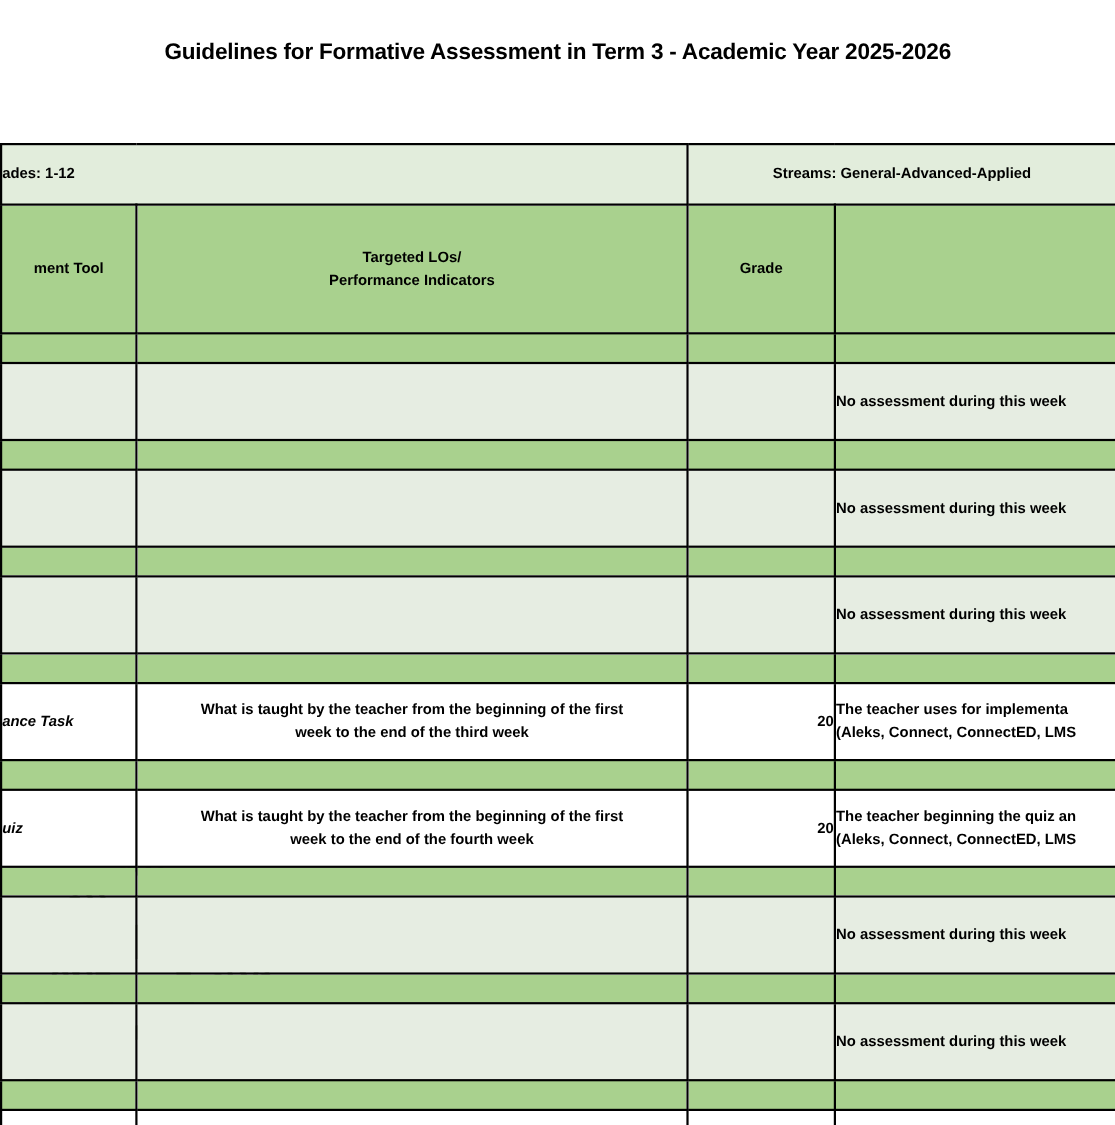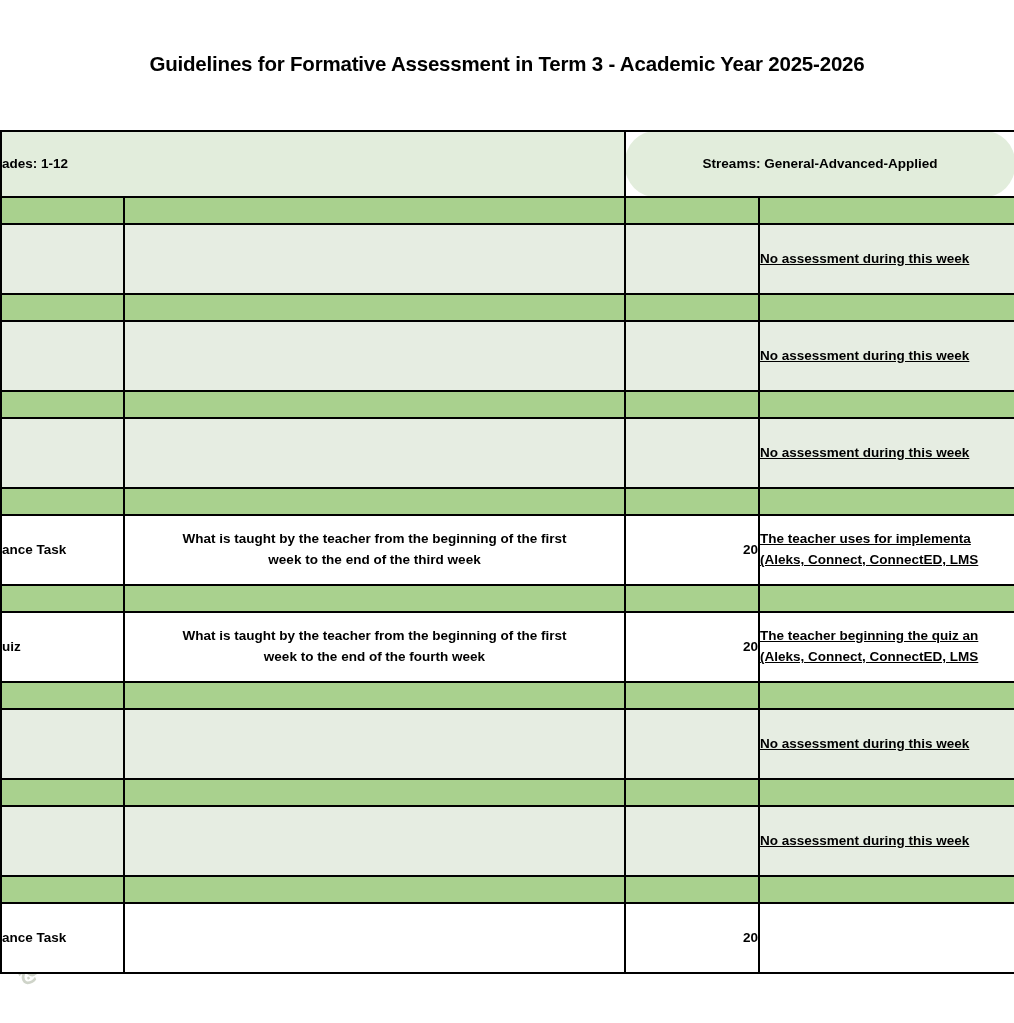--- a/index.html
+++ b/index.html
@@ -94,21 +94,21 @@
     left: -14px; top: 52px;
     width: 26px; height: 30px;
     background: #eddcd4;
     border-radius: 5px;
   }
 
   
   #doc-title {
     position: absolute;
     left: 0;
-    top: 52px;
+    top: 36px;
     width: 1014px;
     text-align: center;
     font-size: 20.5px;
     font-weight: 700;
     letter-spacing: -0.2px;
     z-index: 3;
   }
 
   
   #sheet {
@@ -139,32 +139,32 @@
   col.c4 { width: 256px; }
 
   
   .r-light td { background: #e6ede2; }
   .r-white td { background: #ffffff; }
   .r-band  td { background: #a9d18e; }
   .r-head  td { background: #a9d18e; }
   .r-info  td { background: #e2eddc; }
 
   
-  .cell-tool   { padding: 0 8px; text-align: left; }
+  .cell-tool   { padding: 0 8px; text-align: left; font-style: italic; }
   .cell-lo     { padding: 6px 8px; text-align: center; }
   .cell-grade  { text-align: right; font-size: 16px; }
-  .cell-note   { padding: 6px 7px; text-align: left; text-decoration: underline; }
+  .cell-note   { padding: 6px 7px; text-align: left; }
 
   .head-cell {
     text-align: center;
     font-size: 14px;
     line-height: 1.35;
   }
   .info-left  { padding: 0 10px; text-align: left; font-size: 14.5px; }
-  .info-right { padding: 0 10px; text-align: center; font-size: 14.5px; border-radius: 31px; }
+  .info-right { padding: 0 10px; text-align: center; font-size: 14.5px; }
 
   .nowrapclip { white-space: nowrap; }
 </style>
 </head>
 <body>
 
 <div id="watermark">
   <div class="wm-logo">
     <div class="lg-inner"></div>
     <div class="lg-outer"></div>
@@ -181,29 +181,44 @@
 <div id="sheet">
   <table class="grid">
     <colgroup>
       <col class="c1">
         <col class="c2">
         <col class="c3">
         <col class="c4">
     </colgroup>
     <tbody id="tbody">
 
-      <tr class="r-info" style="height:66px;">
+      <tr class="r-info" style="height:55px;">
         <td colspan="2" class="info-left">
           <span>ades: 1-12</span>
         </td>
         <td colspan="2" class="info-right">
           <span>Streams: General-Advanced-Applied</span>
         </td>
       </tr>
 
+      <tr class="r-head" style="height:117px;">
+        <td class="head-cell">
+          <span>ment Tool</span>
+        </td>
+        <td class="head-cell">
+          <span>Targeted LOs/</span><br>
+          <span>Performance Indicators</span>
+        </td>
+        <td class="head-cell">
+          <span>Grade</span>
+        </td>
+        <td class="head-cell">
+          <span></span>
+        </td>
+      </tr>
 
     <tr class="r-band" style="height: 27px;">
           <td class="cell-tool nowrapclip"></td>
           <td class="cell-lo"></td>
           <td class="cell-grade"></td>
           <td class="cell-note"></td>
         </tr>
         <tr class="r-light" style="height: 70px;">
           <td class="cell-tool nowrapclip"></td>
           <td class="cell-lo"></td>

